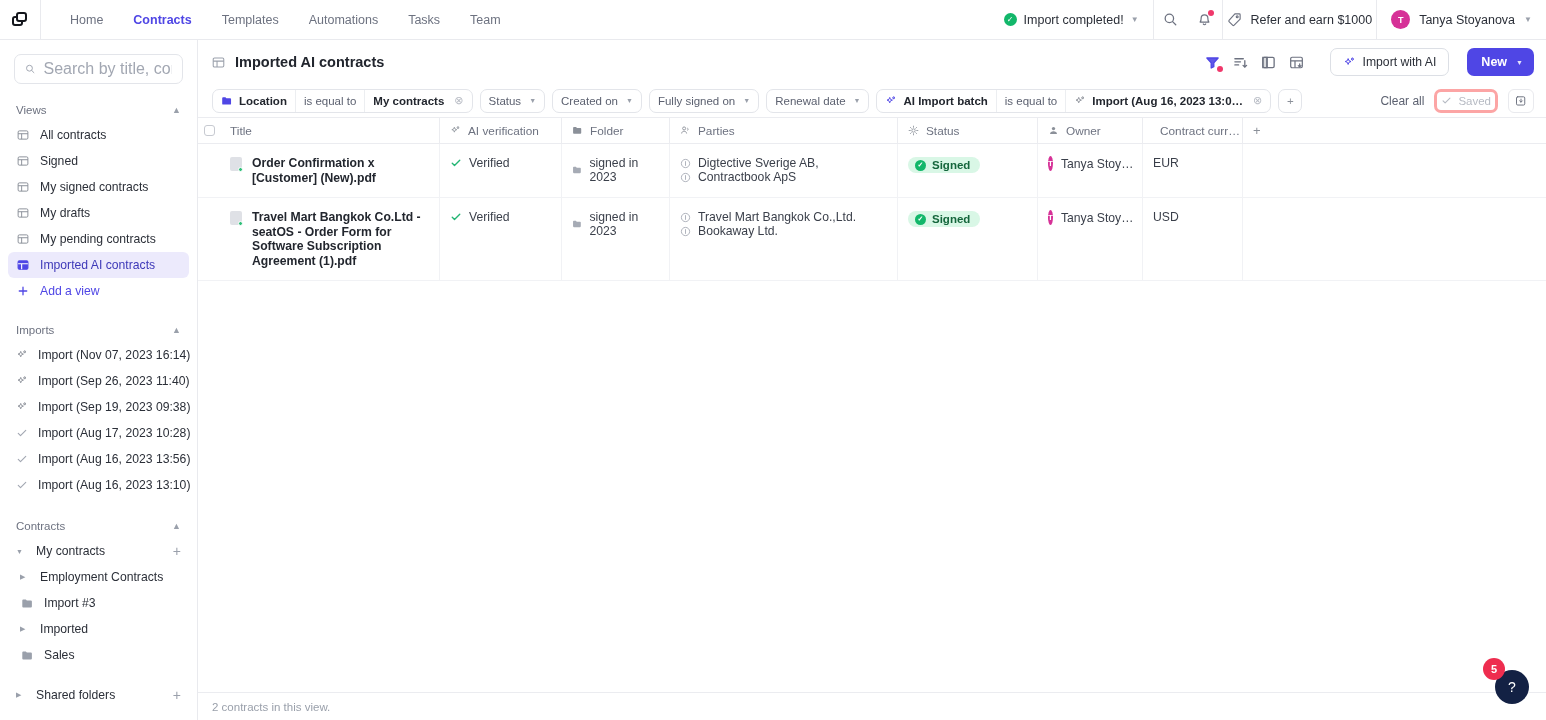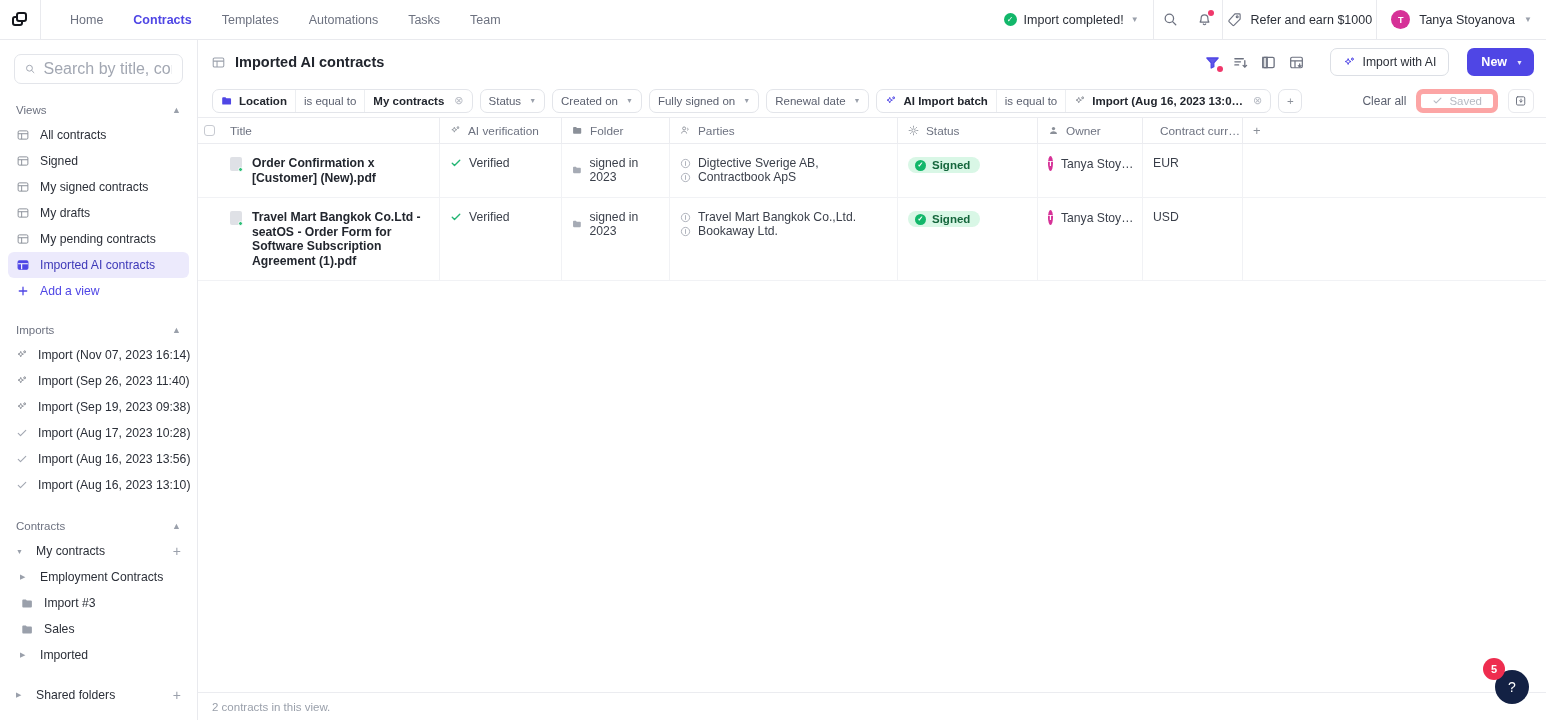--- a/index.html
+++ b/index.html
@@ -168,22 +168,22 @@
   .chip .seg.bold { color: #22262e; font-weight: 600; }
   .chip .sep { width: 1px; height: 24px; background: #eceef1; }
   .chip .x { color: #b6bac3; font-size: 11px; padding-right: 8px; padding-left: 2px; }
   .chip.plain { padding: 0 8px; gap: 8px; }
   .chip.plain .cv { color: #9aa0ab; font-size: 7px; }
   .chip.add { width: 24px; justify-content: center; color: #8b9099; }
 
   .filter-right { margin-left: auto; display: flex; align-items: center; gap: 10px; }
   .clearall { font-size: 12px; color: #5c6170; cursor: pointer; white-space: nowrap; }
   .saved {
-    height: 24px; border: 5px solid #fca5a5; border-radius: 7px; color: #b6bac3;
-    display: flex; align-items: center; gap: 6px; padding: 0 11px; font-size: 11.5px;
+    height: 24px; border: 3px solid #fca5a5; border-radius: 7px; color: #b6bac3;
+    display: flex; align-items: center; gap: 6px; padding: 0 4px; font-size: 11.5px;
     white-space: nowrap;
   }
   .save-icon-btn {
     width: 26px; height: 24px; border: 1px solid #e9eaee; border-radius: 6px;
     display: flex; align-items: center; justify-content: center; color: #6d7280; cursor: pointer;
   }
 
   
   .table { flex: 1; display: flex; flex-direction: column; min-height: 0; border-top: 1px solid #ebecf0; }
   .thead {
@@ -474,30 +474,30 @@
       </div>
       <div class="navrow indent1">
         <span class="ico">
           <svg width="13" height="13" viewBox="0 0 16 16" fill="#9aa0ab">
             <path d="M1.6 4.2A1.2 1.2 0 012.8 3h3.1l1.3 1.4h5A1.2 1.2 0 0113.4 5.6v6a1.2 1.2 0 01-1.2 1.2H2.8a1.2 1.2 0 01-1.2-1.2z"></path>
           </svg>
         </span>
         <span>Import #3</span>
       </div>
       <div class="navrow indent1">
+        <span class="tri">▶</span>
+        <span>Imported</span>
+      </div>
+      <div class="navrow indent1">
         <span class="ico">
           <svg width="13" height="13" viewBox="0 0 16 16" fill="#9aa0ab">
             <path d="M1.6 4.2A1.2 1.2 0 012.8 3h3.1l1.3 1.4h5A1.2 1.2 0 0113.4 5.6v6a1.2 1.2 0 01-1.2 1.2H2.8a1.2 1.2 0 01-1.2-1.2z"></path>
           </svg>
         </span>
         <span>Sales</span>
-      </div>
-      <div class="navrow indent1">
-        <span class="tri">▶</span>
-        <span>Imported</span>
       </div>
 
       <div class="navrow" style="margin-top:14px">
         <span class="tri">▶</span>
         <span>Shared folders</span>
         <span class="plus-right">+</span>
       </div>
     </div>
 
     <div class="main">

